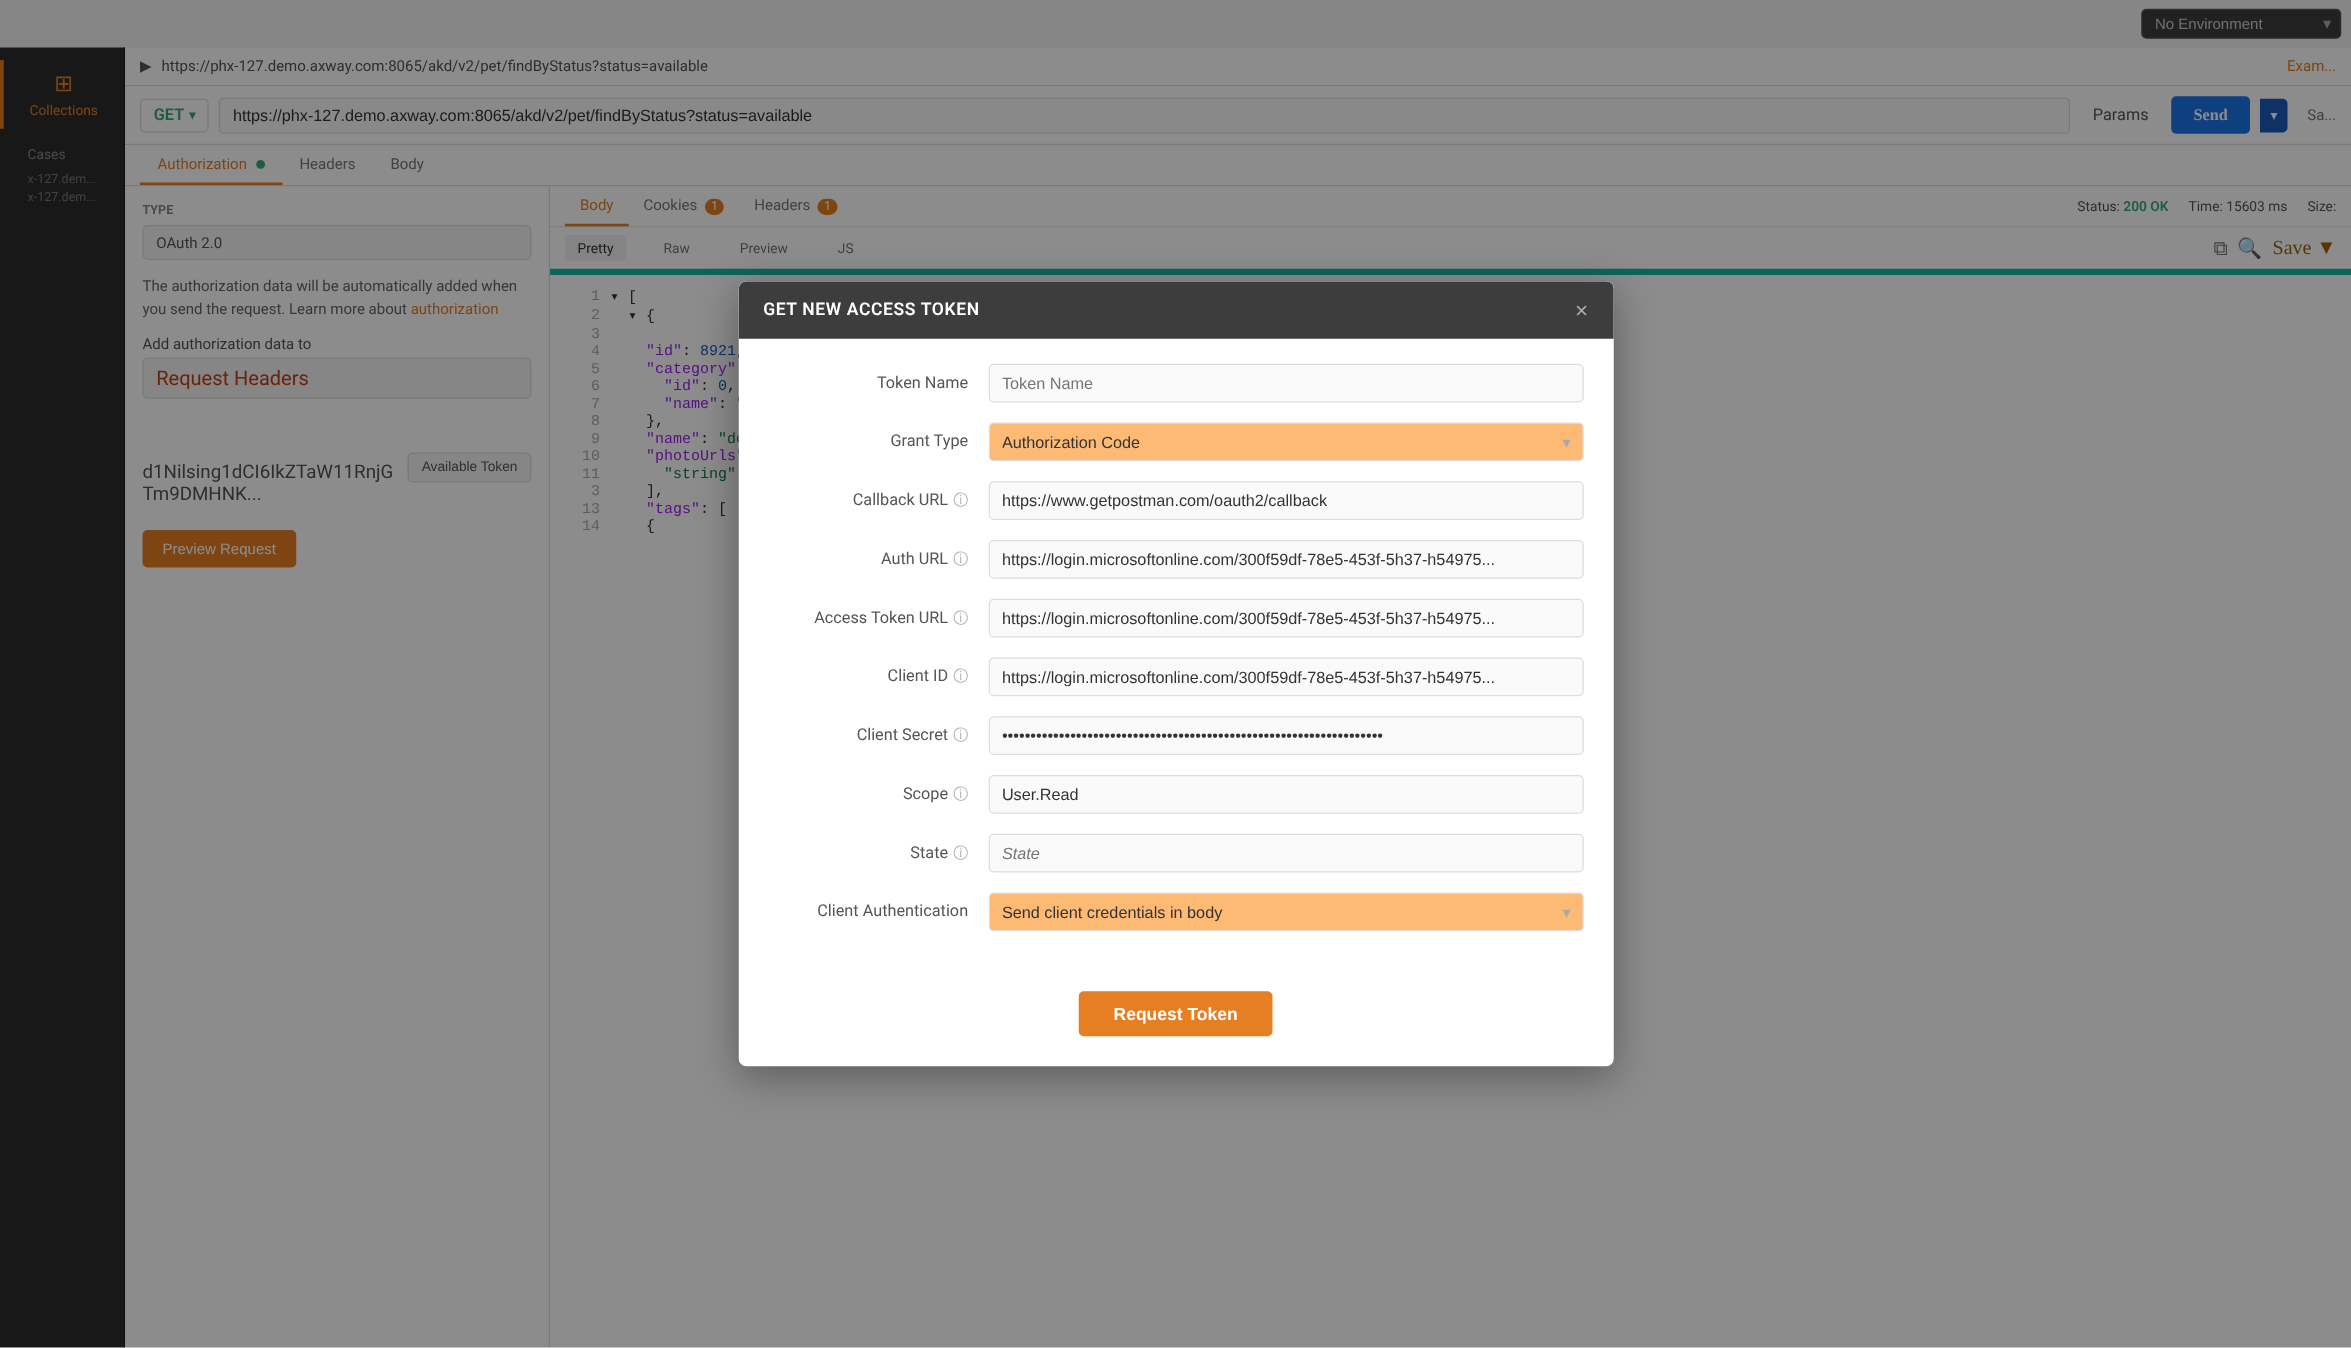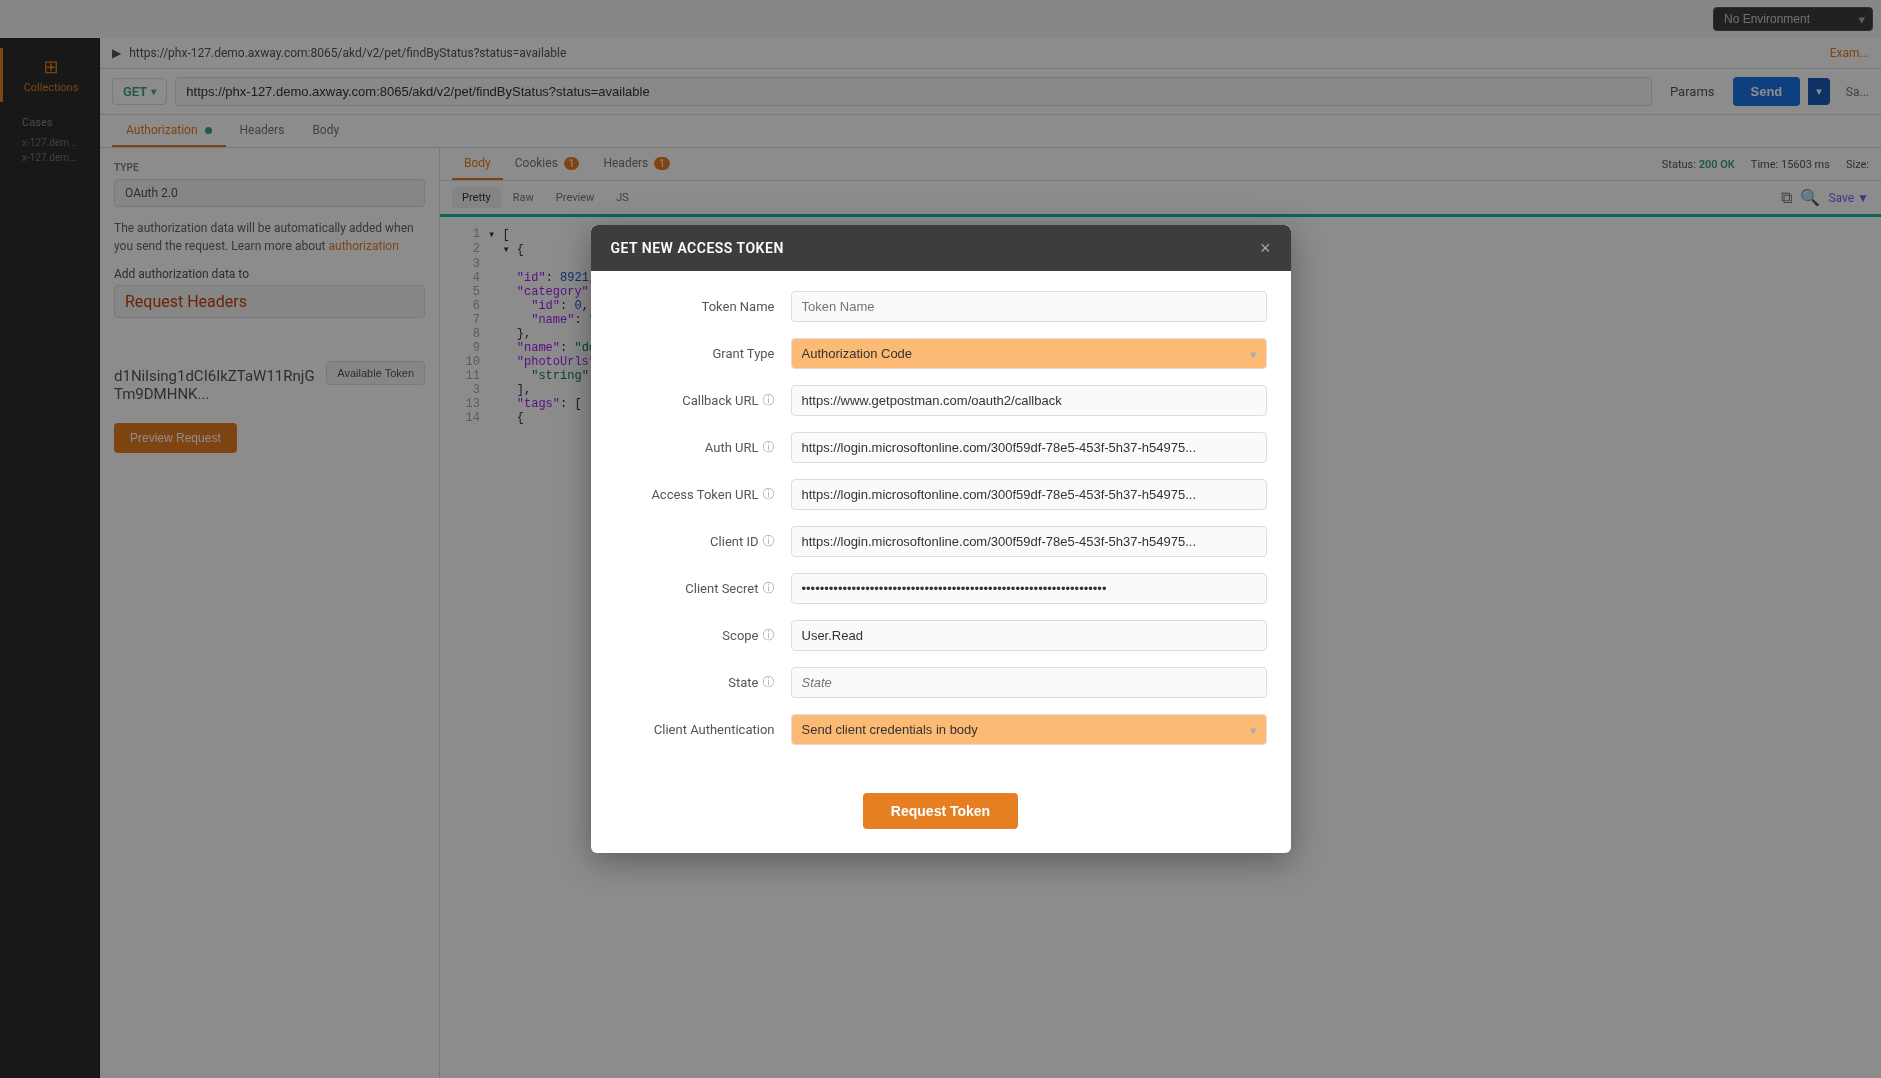--- a/index.html
+++ b/index.html
@@ -187,20 +187,21 @@
       color: #fff;
       border: none;
       border-radius: 4px;
       padding: 7px 18px;
       font-size: 13px;
       font-weight: 600;
       cursor: pointer;
       display: flex;
       align-items: center;
       gap: 6px;
+      font-family: Liberation Serif, serif;
     }
     .send-btn-arrow {
       background: #1a5cb8;
       border: none;
       color: #fff;
       border-radius: 0 4px 4px 0;
       padding: 7px 8px;
       cursor: pointer;
       font-size: 11px;
     }
@@ -353,22 +354,22 @@
       color: #555;
       align-items: center;
     }
     .status-ok { color: #3aa874; font-weight: 600; }
     .time-val { color: #555; }
 
     .response-toolbar {
       display: flex;
       align-items: center;
       padding: 6px 12px;
-      border-bottom: 3px solid #14b8a6;
-      gap: 2px;
+      border-bottom: 5px solid #14b8a6;
+      gap: 20px;
       background: #fff;
     }
     .resp-format-tab {
       padding: 4px 10px;
       font-size: 11px;
       color: #777;
       cursor: pointer;
       border-radius: 3px;
     }
     .resp-format-tab.active {
@@ -673,21 +674,21 @@
       </div>
 
       <div class="response-toolbar">
         <div class="resp-format-tab active">Pretty</div>
         <div class="resp-format-tab">Raw</div>
         <div class="resp-format-tab">Preview</div>
         <div class="resp-format-tab">JS</div>
         <div class="resp-toolbar-right">
           <span style="font-size:16px; color:#777; cursor:pointer;">⧉</span>
           <span style="font-size:16px; color:#777; cursor:pointer;">🔍</span>
-          <span style="font-size:12px; color:#8b5cf6; cursor:pointer;">Save ▼</span>
+          <span style="font-size:16px; color:#a16207; cursor:pointer;font-family:Liberation Serif, serif;">Save ▼</span>
         </div>
       </div>
 
       <div class="code-area">
         <div class="line">
             <span class="line-num">1</span>
             <span class="code-bracket">▾ [</span>
           </div>
         <div class="line">
             <span class="line-num">2</span>

